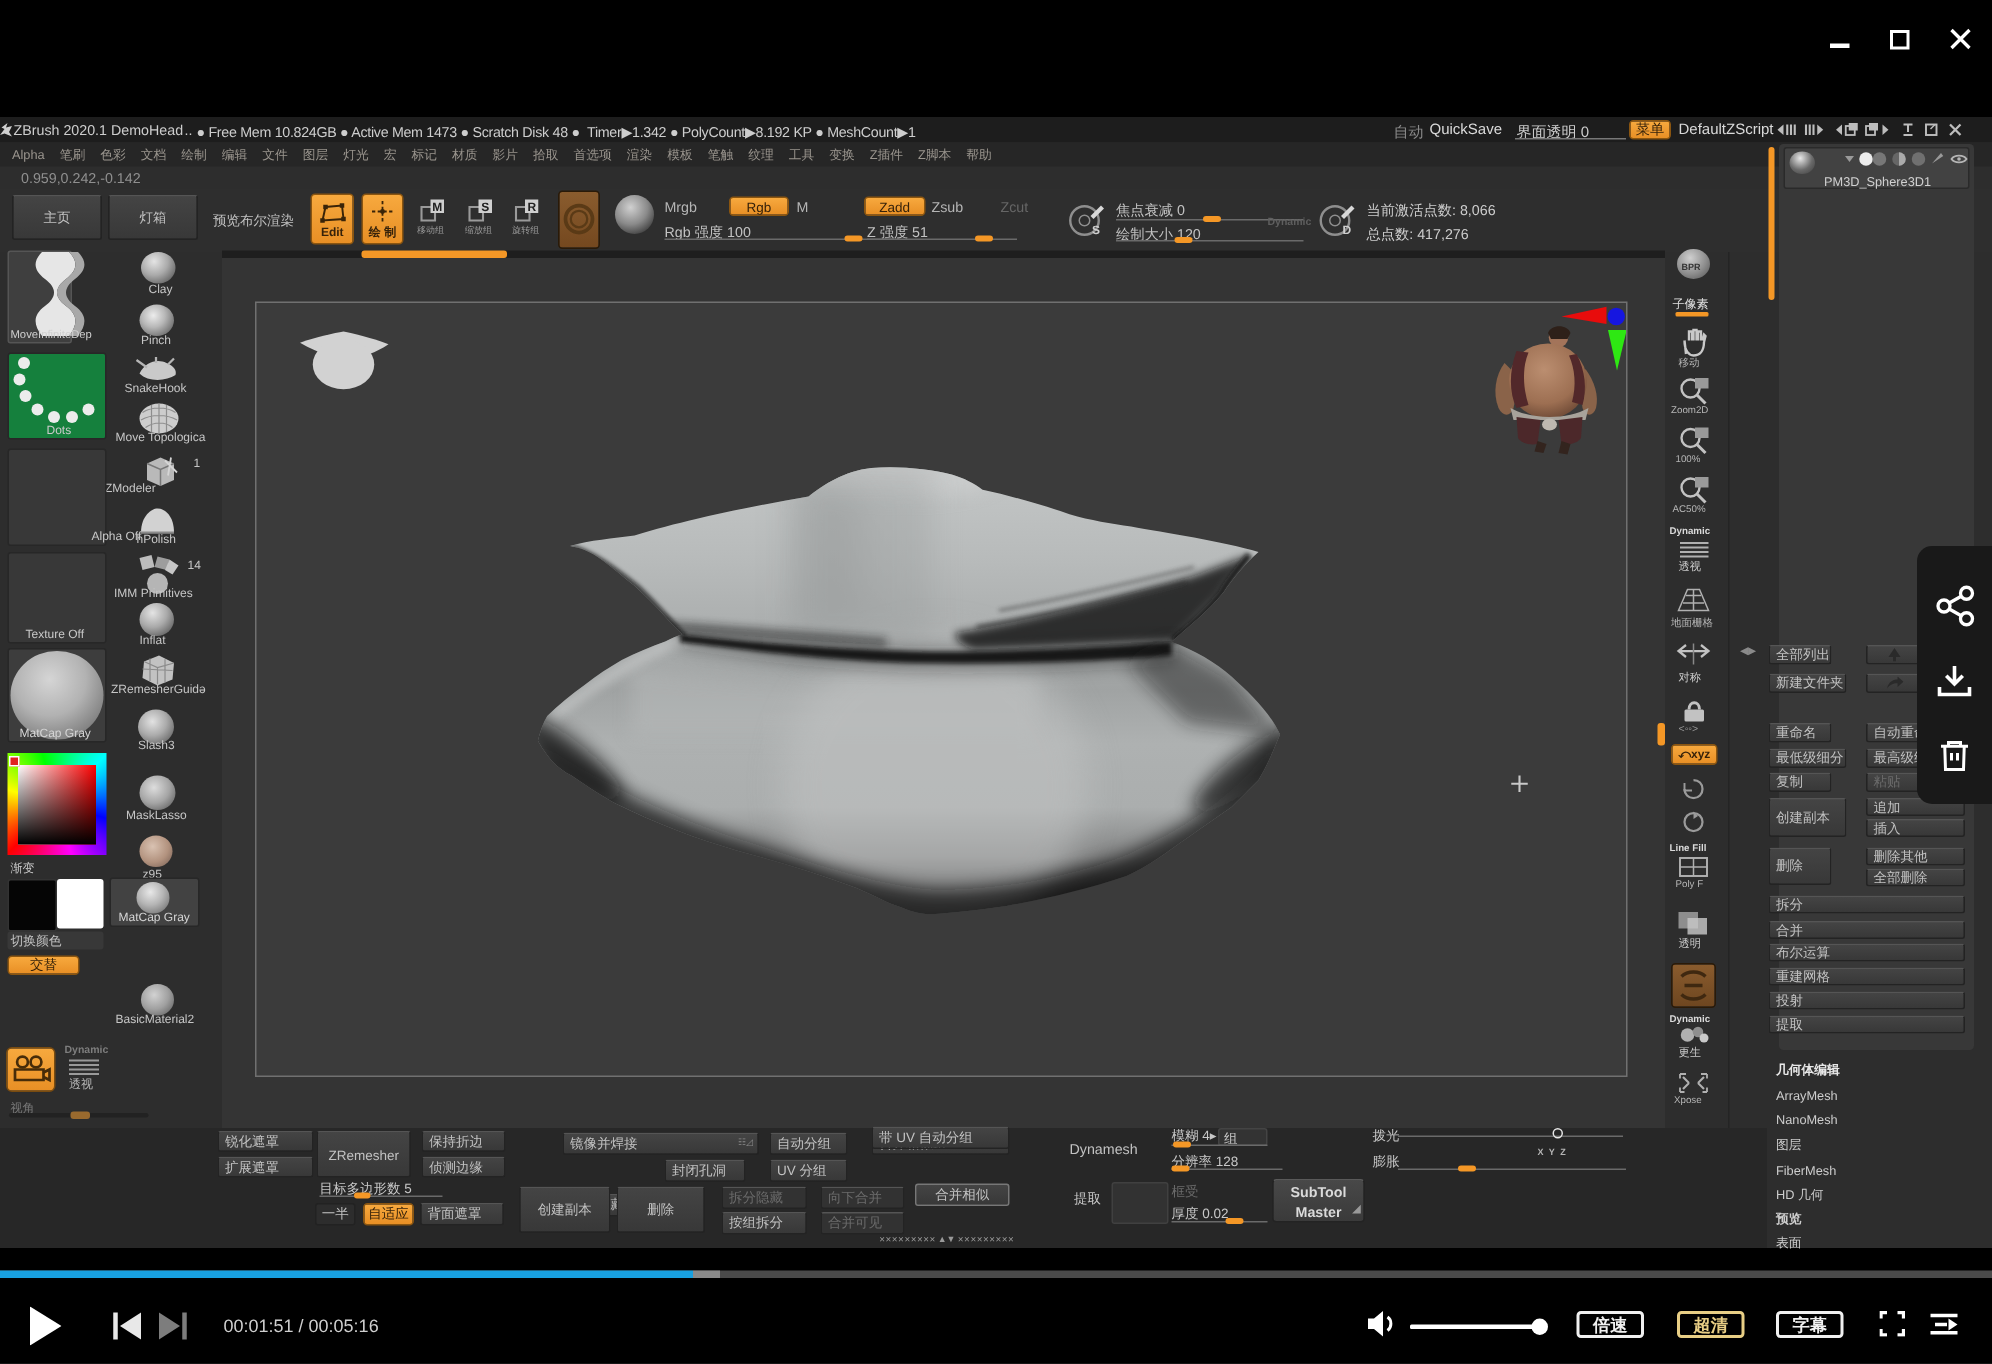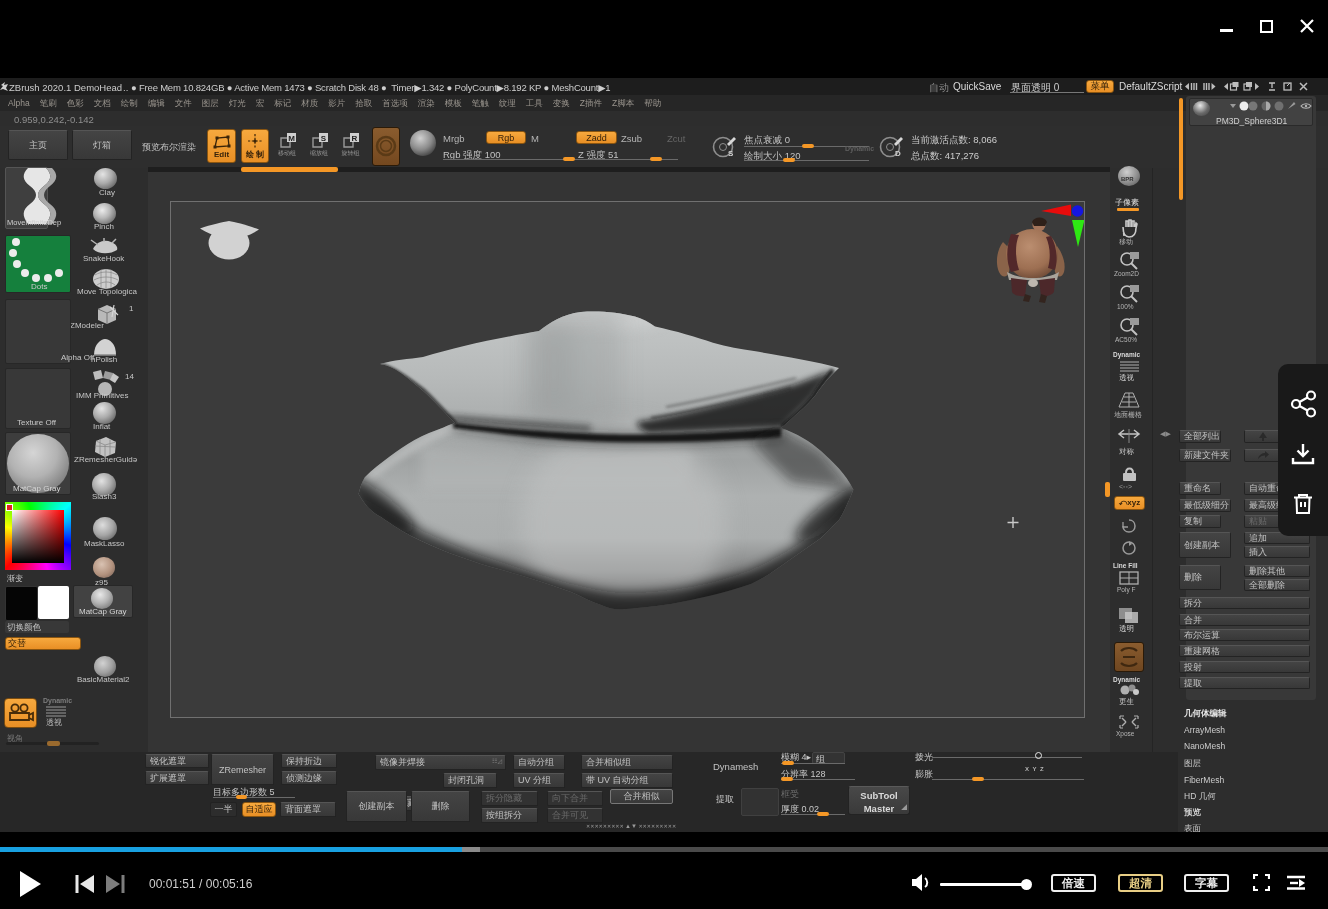--- a/index.html
+++ b/index.html
@@ -391,21 +391,21 @@
   <div class="lbl" style="left:95px;top:500px;font-size:8px;">z95</div>
   <div class="abs" style="left:5px;top:508px;width:31px;height:33px;background:#050505;border:1px solid #333;border-radius:2px;"></div>
   <div class="abs" style="left:38px;top:508px;width:31px;height:33px;background:#fff;border-radius:2px;"></div>
   <div class="tile" style="left:73px;top:507px;width:60px;height:33px;background:#424242;">
     <div class="sph" style="left:17px;top:2px;width:22px;height:21px;background:radial-gradient(circle at 42% 32%,#e8e8e8,#b5b5b5 45%,#777 85%);"></div>
     <div class="lbl" style="left:5px;bottom:1px;font-size:8px;color:#d5d5d5;">MatCap Gray</div>
   </div>
   <div class="abs" style="left:5px;top:543px;width:64px;height:12px;background:#383838;border-radius:2px;">
     <div class="lbl" style="left:2px;top:1px;font-size:8.5px;color:#c2c2c2;">切换颜色</div>
   </div>
-  <div class="obtn" style="left:5px;top:559px;width:76px;height:13px;justify-content:flex-start;padding-left:2px;">交替</div>
+  <div class="obtn" style="left:5px;top:559px;width:48px;height:13px;justify-content:flex-start;padding-left:14px;">交替</div>
   <div class="sph" style="left:94px;top:578px;width:22px;height:21px;background:radial-gradient(circle at 40% 35%,#d2d2d2,#a0a0a0 50%,#636363 90%);"></div>
   <div class="lbl" style="left:77px;top:597px;font-size:8px;">BasicMaterial2</div>
   <div class="abs" style="left:4px;top:620px;width:33px;height:30px;background:linear-gradient(#f7a93e,#e88f25);border-radius:4px;border:1px solid #7a4c10;box-sizing:border-box;">
     <svg width="31" height="28" viewBox="0 0 31 28">
         <g fill="none" stroke="#472c09" stroke-width="1.8">
           <circle cx="10" cy="9" r="3.6"></circle>
           <circle cx="19" cy="9" r="3.6"></circle>
           <path d="M 5 14 L 24 14 L 24 21 L 5 21 Z"></path>
           <path d="M 24 16 L 28 14 L 28 21 L 24 19"></path>
         </g>
@@ -572,21 +572,21 @@
   <div class="omark" style="left:236px;top:717px;width:11px;"></div>
   <div class="btn" style="left:210px;top:724px;width:27px;height:15px;background:#2d2d2d;border-color:#222;">一半</div>
   <div class="obtn" style="left:242px;top:724px;width:34px;height:15px;">自适应</div>
   <div class="btn btnL" style="left:280px;top:724px;width:56px;height:15px;">背面遮罩</div>
   <div class="btn btnL" style="left:375px;top:677px;width:131px;height:15px;">镜像并焊接<span style="position:absolute;right:3px;top:1px;font-size:6px;color:#8a8a8a;">☷◿</span></div>
   <div class="btn btnL" style="left:375px;top:671px;width:59px;height:15px;margin-top:47px;">删除隐藏</div>
   <div class="btn btnL" style="left:443px;top:695px;width:54px;height:15px;">封闭孔洞</div>
   <div class="btn btnL" style="left:513px;top:677px;width:52px;height:15px;">自动分组</div>
   <div class="btn btnL" style="left:513px;top:695px;width:52px;height:15px;">UV 分组</div>
   <div class="btn btnL" style="left:581px;top:677px;width:92px;height:15px;">合并相似组</div>
-  <div class="btn btnL" style="left:581px;top:695px;width:92px;height:15px;">带 UV 自动分组</div>
+  <div class="btn btnL" style="left:581px;top:673px;width:92px;height:15px;">带 UV 自动分组</div>
   <div class="btn" style="left:346px;top:713px;width:61px;height:31px;">创建副本</div>
   <div class="btn" style="left:411px;top:713px;width:59px;height:31px;">删除</div>
   <div class="btn btnL dim" style="left:481px;top:713px;width:57px;height:15px;background:#323232;">拆分隐藏</div>
   <div class="btn btnL" style="left:481px;top:730px;width:57px;height:15px;">按组拆分</div>
   <div class="btn btnL dim" style="left:547px;top:713px;width:56px;height:15px;background:#323232;">向下合并</div>
   <div class="btn btnL dim" style="left:547px;top:730px;width:56px;height:15px;background:#323232;">合并可见</div>
   <div class="btn" style="left:610px;top:711px;width:63px;height:15px;border-color:#777;">合并相似</div>
   <div class="lbl" style="left:713px;top:683px;font-size:9.5px;color:#c2c2c2;">Dynamesh</div>
   <div class="lbl" style="left:716px;top:715px;color:#c8c8c8;">提取</div>
   <div class="abs" style="left:741px;top:710px;width:36px;height:26px;background:#323232;border:1px solid #404040;border-radius:2px;"></div>

